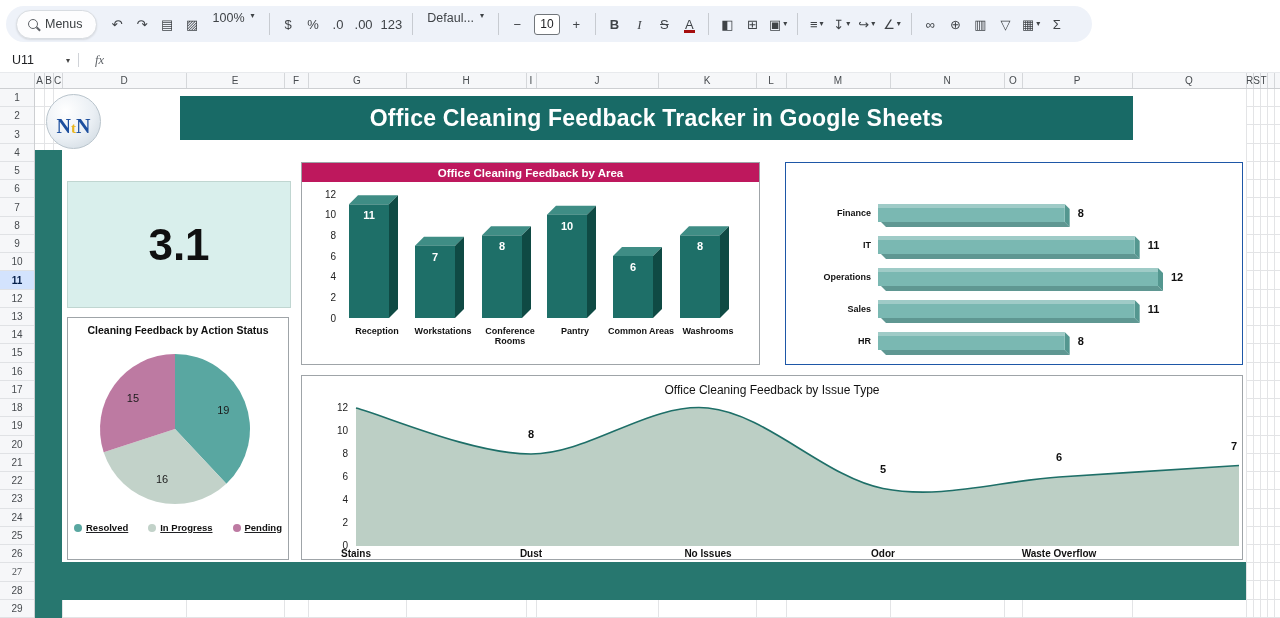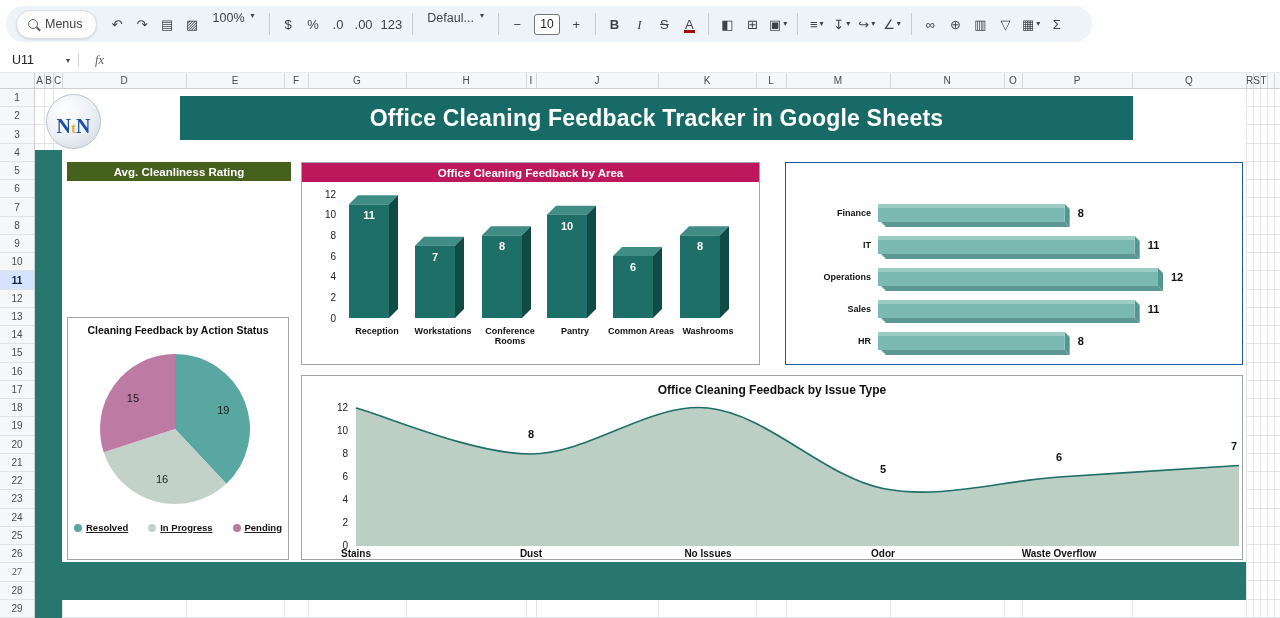--- a/index.html
+++ b/index.html
@@ -91,21 +91,21 @@
 
   .card-head{height:19px;display:flex;align-items:center;justify-content:center;color:#fff;
              font-size:11.5px;font-weight:700;}
   .card-head.teal{background:#be185d;align-items:center;}
   .card-head.blue{background:#1e57a7;}
   .vbar-card{position:absolute;left:301px;top:73px;width:459px;height:203px;background:#fff;border:1px solid #9fa4a8;}
   #vbarSvg{position:absolute;left:0;top:19px;}
   .dept-card{position:absolute;left:785px;top:73px;width:458px;height:203px;background:#fff;border:1px solid #1e57a7;}
   #hbarSvg{position:absolute;left:0;top:19px;}
   .issue-card{position:absolute;left:301px;top:286px;width:942px;height:185px;background:#fff;border:1px solid #9fa4a8;}
-  .issue-title{position:relative;z-index:2;text-align:center;font-weight:700;font-size:12px;margin-top:7px;color:#111;}
+  .issue-title{position:relative;z-index:2;text-align:center;font-weight:400;font-size:12px;margin-top:7px;color:#111;}
   #areaSvg{position:absolute;left:0;top:0;}
 </style>
 </head>
 <body>
 
 <div class="app">
 
   <div class="toolbar">
     <div class="tb-pill" id="tbItems">
         <div class="tb-menus">
@@ -246,22 +246,22 @@
 
     <div class="banner">
       <span>Office Cleaning Feedback Tracker in Google Sheets</span>
     </div>
     <div class="logo" id="logo">
         <span style="color: rgb(29, 79, 158); font-size: 20px;">N</span>
         <span style="color: rgb(232, 181, 31); font-size: 15px;">t</span>
         <span style="color: rgb(29, 79, 158); font-size: 20px;">N</span>
       </div>
 
-    <div class="card rating-head">
-      <span>Avg. Cleanliness Rating</span>
+    <div class="card rating-body">
+      <span class="rating-num">3.1</span>
     </div>
 
     <div class="card pie-card">
       <div class="pie-title">Cleaning Feedback by Action Status</div>
       <svg id="pieSvg" width="222" height="176">
           <path d="M107,89 L107,14 A75,75 0 0 1 158.34103294465163,143.67264705660588 Z" fill="#59a7a1"></path>
           <text x="155.34837726618906" y="73.85752326039675" text-anchor="middle" font-size="11" font-family="&quot;Liberation Sans&quot;,&quot;DejaVu Sans&quot;,sans-serif" font-weight="400" fill="#1b1b1b">19</text>
           <path d="M107,89 L158.34103294465163,143.67264705660588 A75,75 0 0 1 35.67076127786349,112.17627457812107 Z" fill="#c2d2c9"></path>
           <text x="94.06812586742754" y="143.36632437868883" text-anchor="middle" font-size="11" font-family="&quot;Liberation Sans&quot;,&quot;DejaVu Sans&quot;,sans-serif" font-weight="400" fill="#1b1b1b">16</text>
           <path d="M107,89 L35.67076127786349,112.17627457812107 A75,75 0 0 1 106.99999999999999,14 Z" fill="#bd7aa2"></path>

